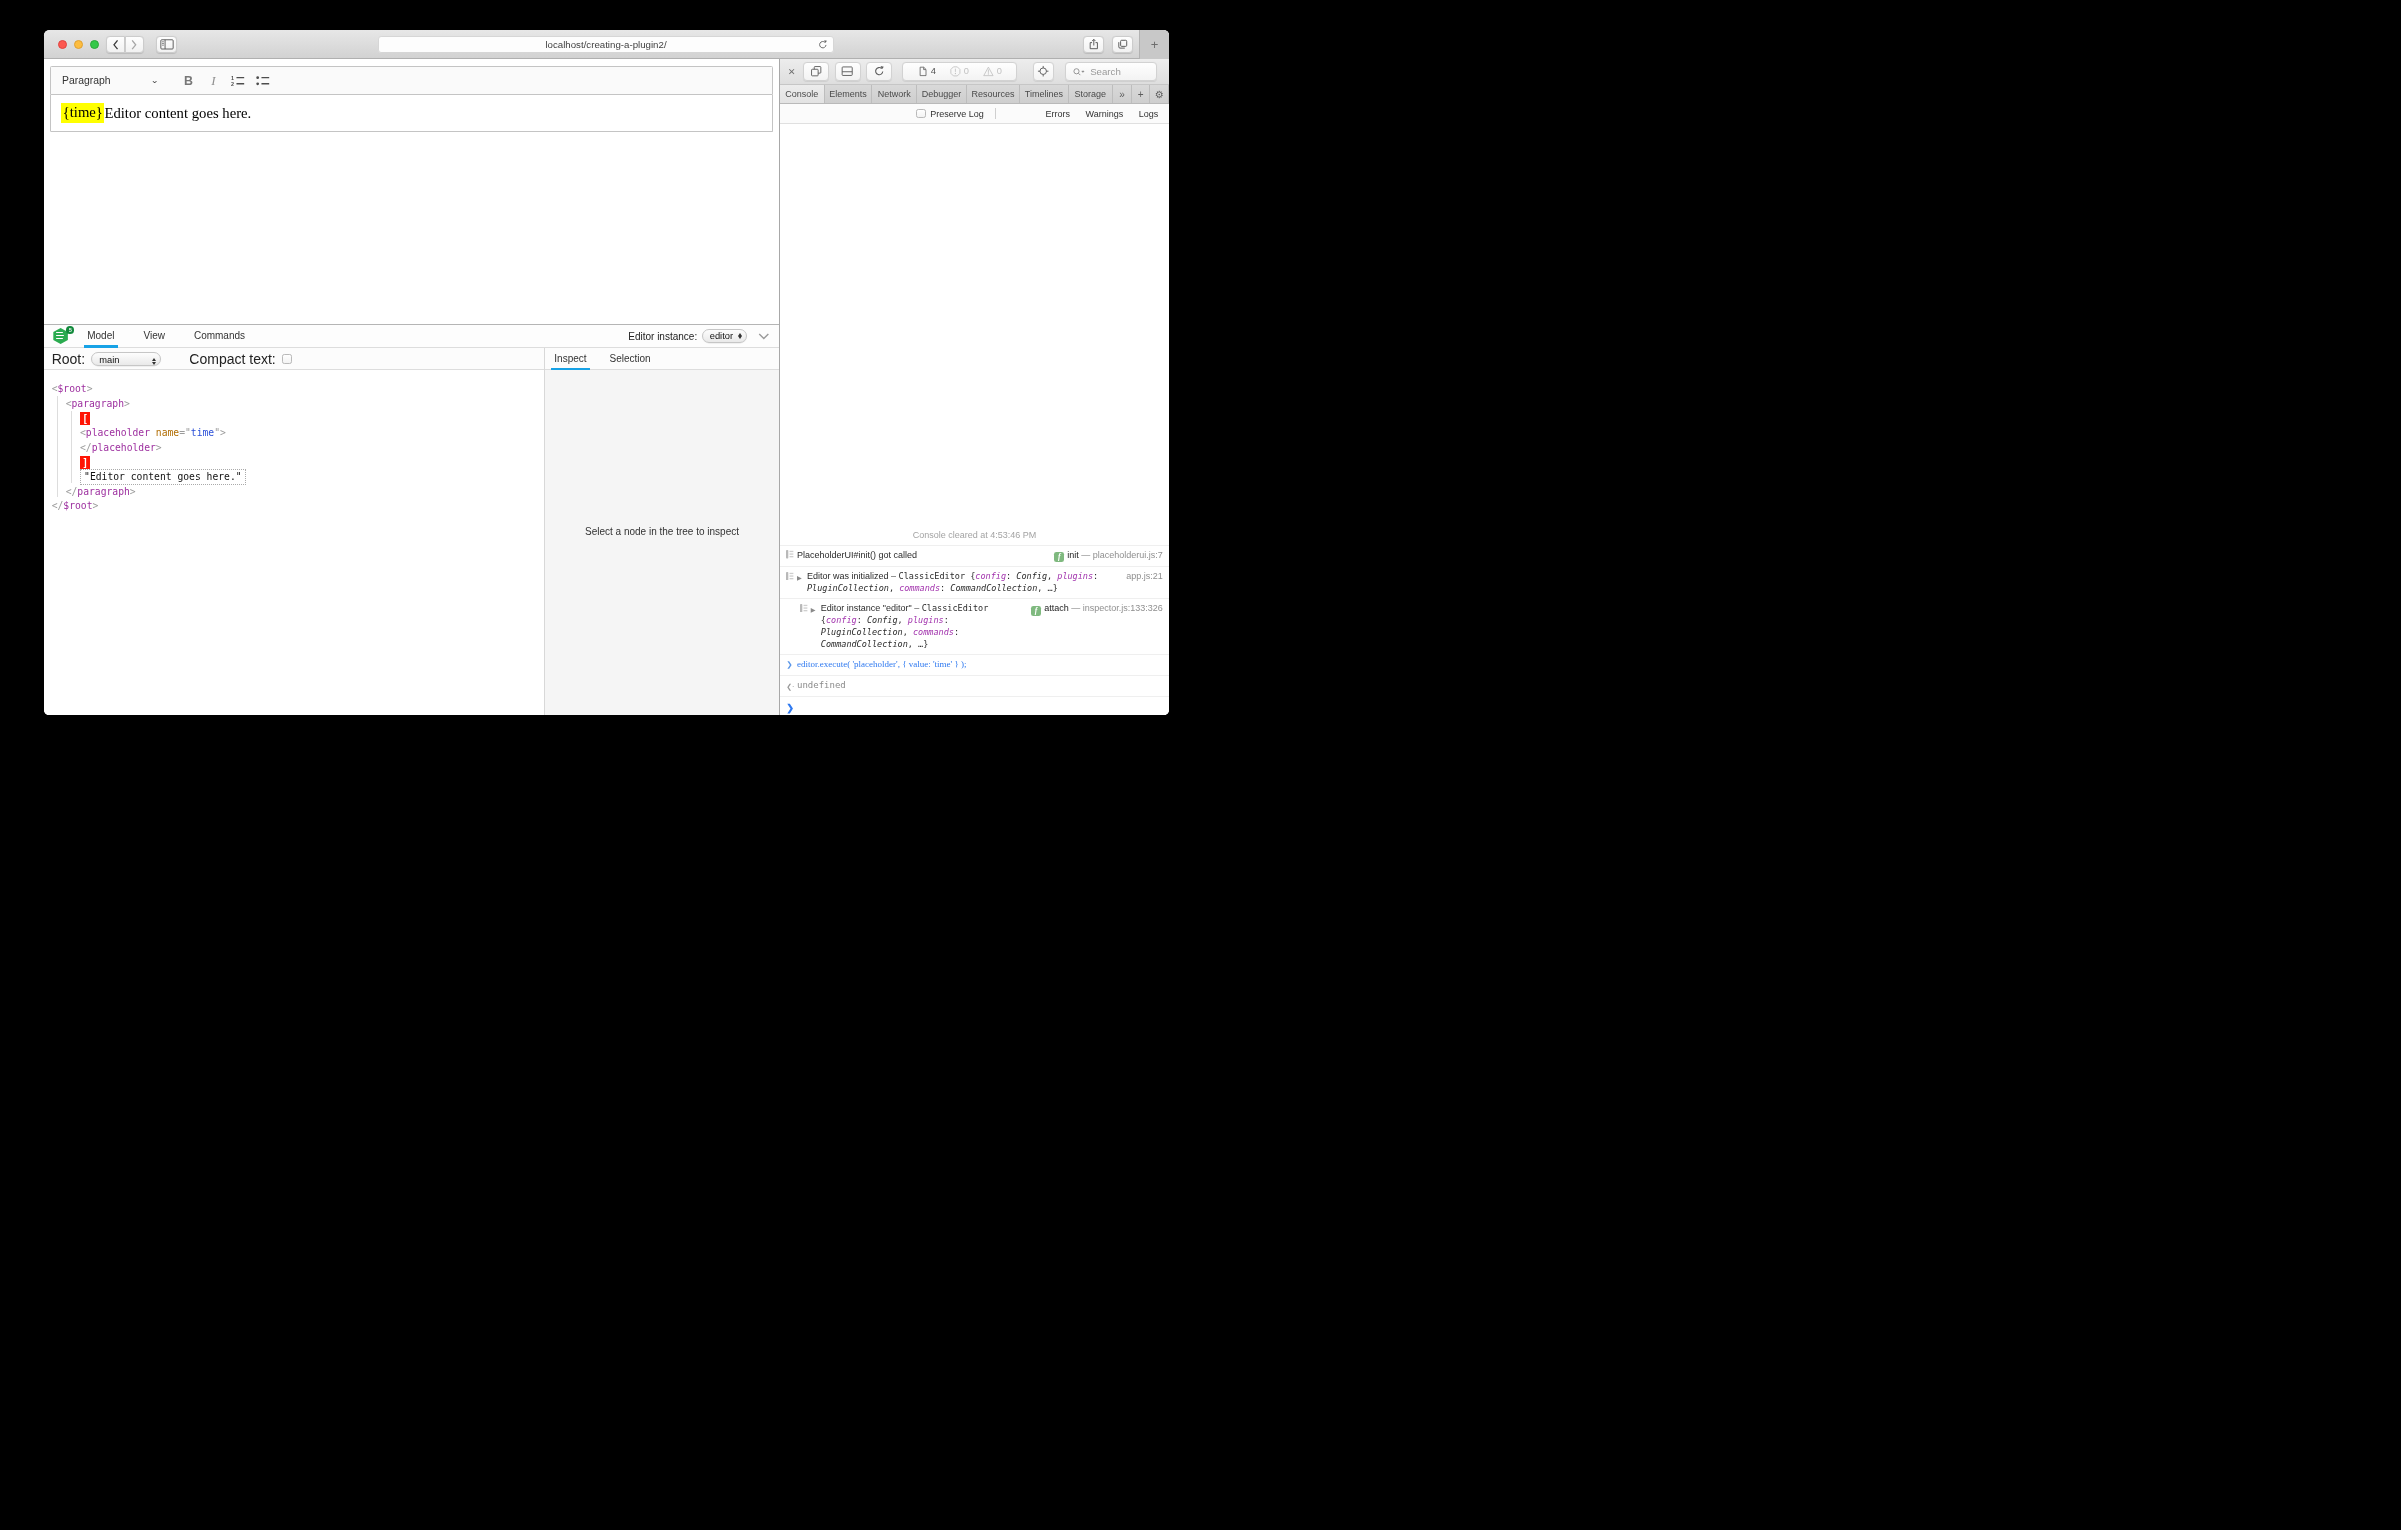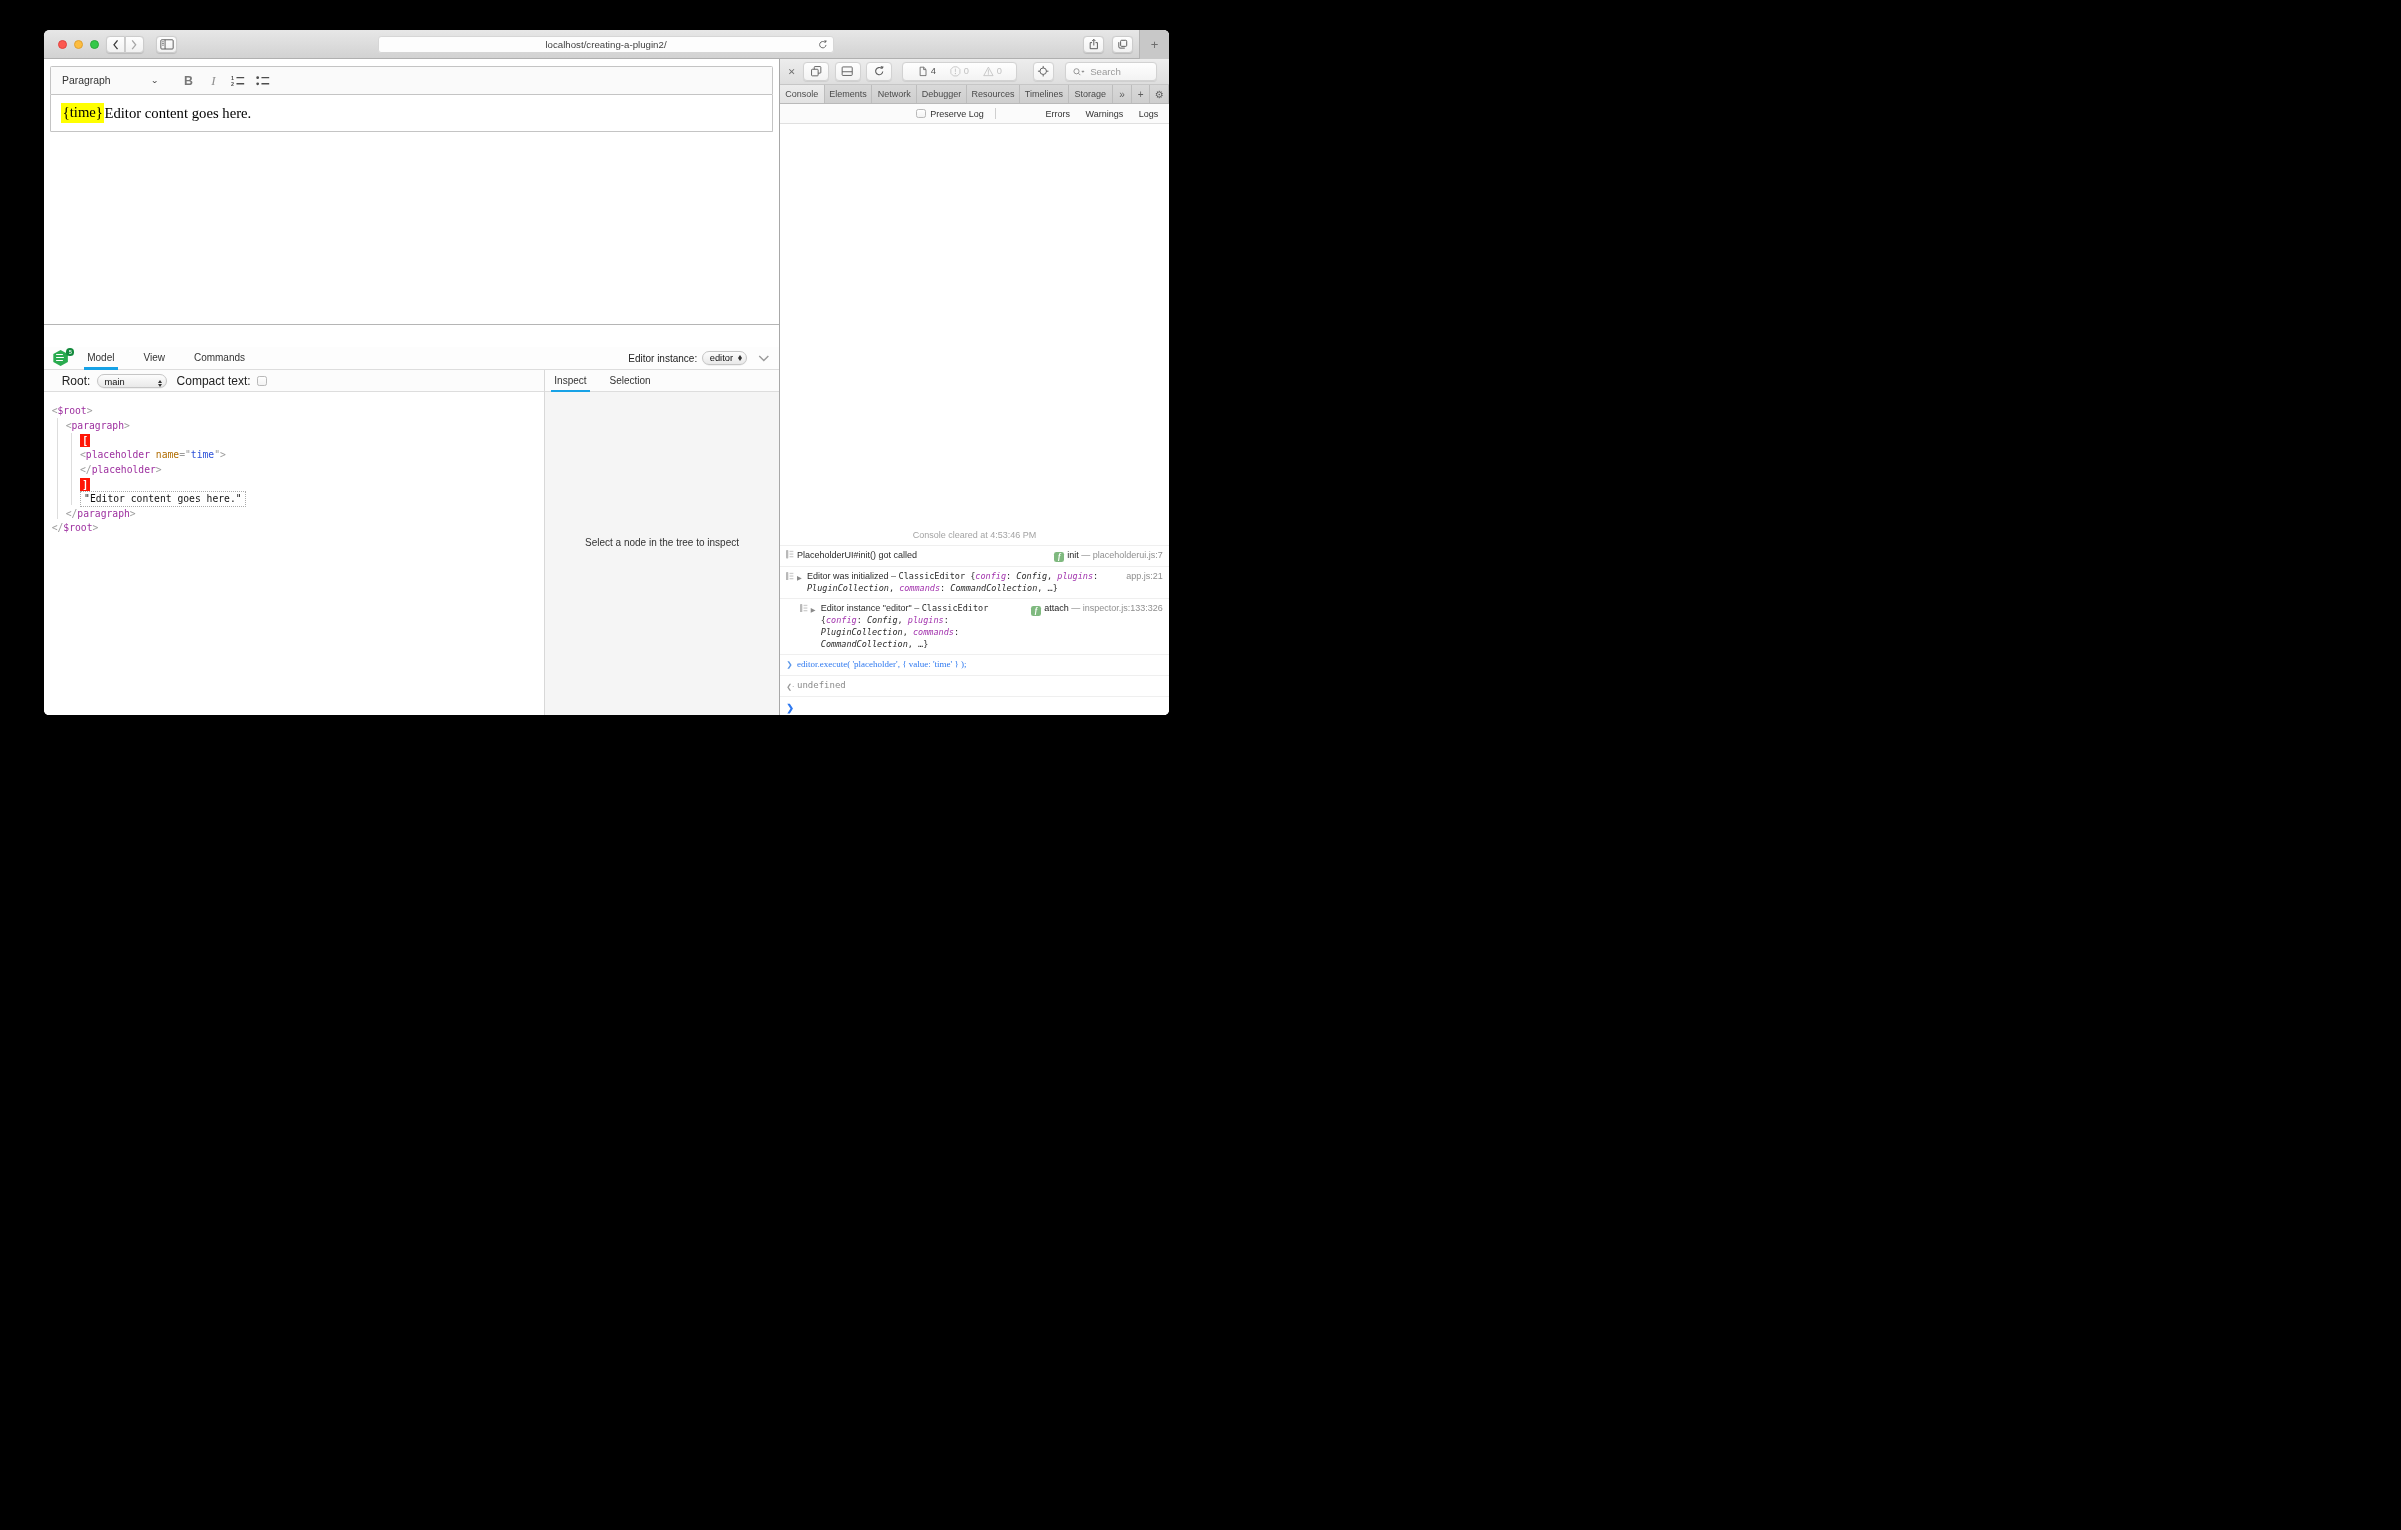--- a/index.html
+++ b/index.html
@@ -54,21 +54,21 @@
   .ed-content { position:absolute; left:6.2px; top:36px; width:723px; height:37px;
     background:#fff; border:0.8px solid #c4c4c4; border-top:none; border-radius:0 0 1.5px 1.5px;
     display:flex; align-items:center; padding-left:10px;
     font-family:"Liberation Serif", serif; font-size:14.7px; color:#000; }
   .hl-yellow { background:#ffff00; padding:0.8px 1.5px 1.5px 1.5px; }
 
   
   .ckpanel { position:absolute; left:0; right:0; top:265px; bottom:0;
     border-top:0.8px solid #b5b5b5; display:flex; flex-direction:column; background:#fff; }
   .ck-head { height:23px; background:#fdfdfd; border-bottom:0.8px solid #ddd;
-    display:flex; align-items:center;margin-top:22px; }
+    display:flex; align-items:center; }
   .ck-logo { position:relative; width:16.2px; height:16.2px; margin:0 10.8px 0 8.5px;
     background:#2aab4f; clip-path:polygon(50% 0,95% 25%,95% 75%,50% 100%,5% 75%,5% 25%); }
   .ck-logo i { position:absolute; left:3.9px; height:1.5px; background:#fff; border-radius:0.8px; }
   .ck-logo i:nth-child(1){ top:3.9px; width:6.2px; }
   .ck-logo i:nth-child(2){ top:7px; width:7.7px; }
   .ck-logo i:nth-child(3){ top:10px; width:6.2px; }
   .ck-tab { font-size:10px; color:#333; margin-right:29px; height:23px; line-height:22.4px;
     position:relative; cursor:default; }
   .ck-tab.active::after { content:""; position:absolute; left:-3.1px; right:-3.1px; bottom:0;
     height:2.3px; background:#17a2e6; }
@@ -81,21 +81,21 @@
   .mac-select .arr i { width:0; height:0; border-left:2.7px solid transparent;
     border-right:2.7px solid transparent; }
   .mac-select .arr .up { border-bottom:3.1px solid #333; }
   .mac-select .arr .dn { border-top:3.1px solid #333; }
   .ck-collapse { margin-left:10.8px; display:flex; }
 
   .ck-body { flex:1; display:flex; min-height:0; }
   .ck-left { width:500px; display:flex; flex-direction:column; }
   .ck-subhead { height:22.4px; border-bottom:0.8px solid #ddd; background:#fcfcfc;
     display:flex; align-items:center; padding-left:7.7px; }
-  .ck-subhead .lbl { font-size:12px; color:#222; margin-right:6.2px;margin-left:10px; }
+  .ck-subhead .lbl { font-size:14px; color:#222; margin-right:6.2px; }
   .ck-subhead .sel-main { width:70px; justify-content:space-between;align-items:flex-end; }
   .ck-compact { margin-left:28px; }
   .mac-checkbox { width:10px; height:10px; border:0.8px solid #b9b9b9; border-radius:2.3px;
     background:linear-gradient(#fff,#f3f3f3); }
   .ck-tree { position:relative; flex:1; overflow:hidden; padding-top:11.6px;
     font-family:"DejaVu Sans Mono", monospace; font-size:9.7px; }
   .t-line { height:14.7px; line-height:14.7px; white-space:pre; }
   .sg.k  { color:#9b9b9b; }
   .sg.tg { color:#9d2f9f; }
   .sg.at { color:#b06c00; }

